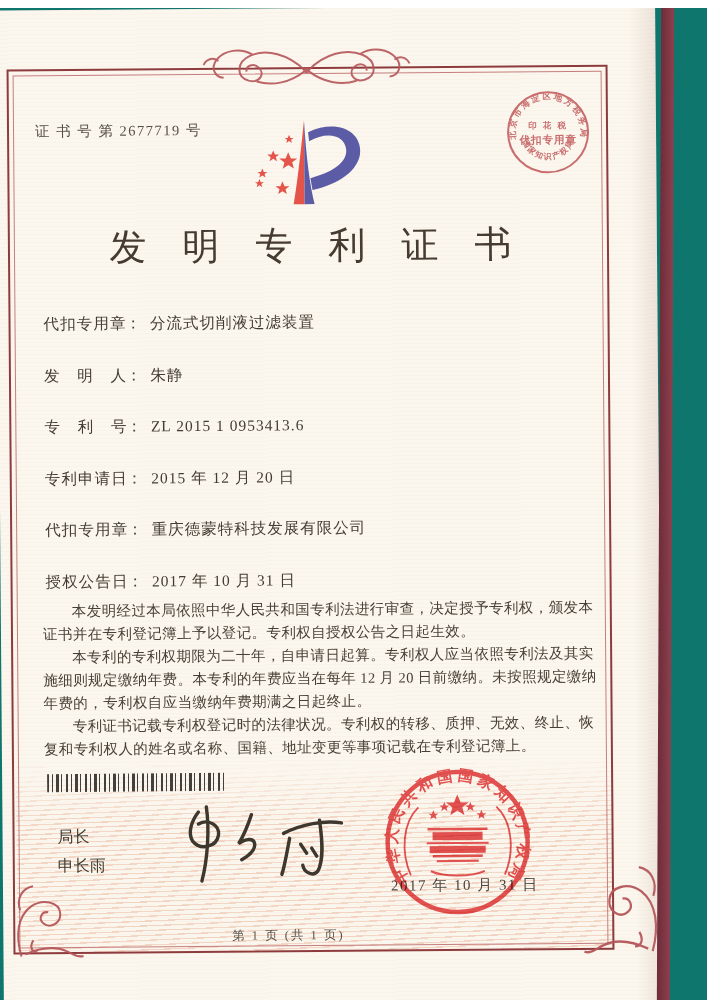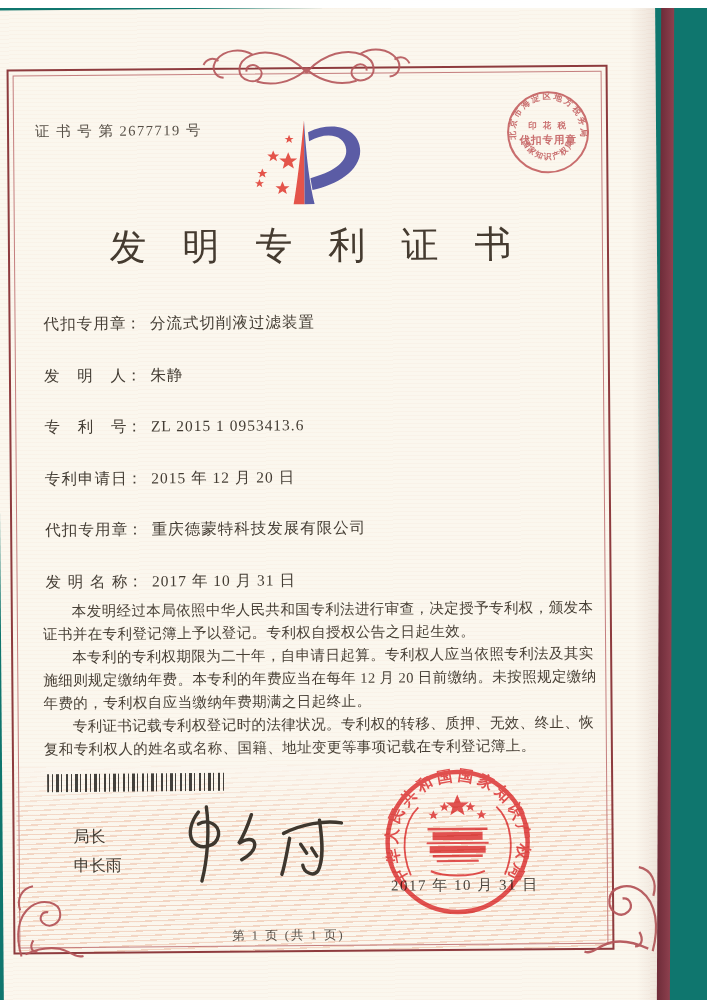--- a/index.html
+++ b/index.html
@@ -35,21 +35,21 @@
   .fcolon{display:inline-block;}
   .fvalue{margin-left:9px;letter-spacing:1px;}
   .paras{position:absolute;left:42px;top:590px;width:556px;font-size:14.5px;line-height:23px;color:#473f35;}
   .paras p{margin:0;text-indent:2em;letter-spacing:0.4px;}
   .barcode{position:absolute;left:45px;top:764px;width:178px;height:18px;opacity:.88;
          background:repeating-linear-gradient(90deg,
             #2a2824 0 2px, transparent 2px 5px,
             #2a2824 5px 6px, transparent 6px 9px,
             #2a2824 9px 12px, transparent 12px 14px,
             #2a2824 14px 15px, transparent 15px 19px);}
-  .officer{position:absolute;left:71px;top:812px;font-size:16px;color:#3f382f;line-height:29px;}
+  .officer{position:absolute;left:55px;top:812px;font-size:16px;color:#3f382f;line-height:29px;}
   .issue-date{position:absolute;left:388px;top:869px;font-size:15px;letter-spacing:1.5px;color:#4c453d;}
   .footer{position:absolute;left:0;top:919px;width:570px;text-align:center;
          font-size:12.5px;color:#5a524a;letter-spacing:2px;}
   svg.decor{position:absolute;left:0;top:0;pointer-events:none;}
   svg.seal{position:absolute;mix-blend-mode:multiply;pointer-events:none;}
 </style>
 </head>
 <body>
 
 <div class="scan">
@@ -128,21 +128,21 @@
       <div class="frow">
         <span class="flabel">专利号</span><span class="fcolon">：</span><span class="fvalue">ZL 2015 1 0953413.6</span>
       </div>
       <div class="frow">
         <span class="flabel">专利申请日</span><span class="fcolon">：</span><span class="fvalue">2015 年 12 月 20 日</span>
       </div>
       <div class="frow">
         <span class="flabel">代扣专用章</span><span class="fcolon">：</span><span class="fvalue">重庆德蒙特科技发展有限公司</span>
       </div>
       <div class="frow">
-        <span class="flabel">发明名称</span><span class="fcolon">：</span><span class="fvalue">2017 年 10 月 31 日</span>
+        <span class="flabel">授权公告日</span><span class="fcolon">：</span><span class="fvalue">2017 年 10 月 31 日</span>
       </div>
     </div>
 
     <div class="paras">
       <p>本发明经过本局依照中华人民共和国专利法进行审查，决定授予专利权，颁发本证书并在专利登记簿上予以登记。专利权自授权公告之日起生效。</p>
       <p>本专利的专利权期限为二十年，自申请日起算。专利权人应当依照专利法及其实施细则规定缴纳年费。本专利的年费应当在每年 12 月 20 日前缴纳。未按照规定缴纳年费的，专利权自应当缴纳年费期满之日起终止。</p>
       <p>专利证书记载专利权登记时的法律状况。专利权的转移、质押、无效、终止、恢复和专利权人的姓名或名称、国籍、地址变更等事项记载在专利登记簿上。</p>
     </div>
 
     <div class="barcode"></div>

